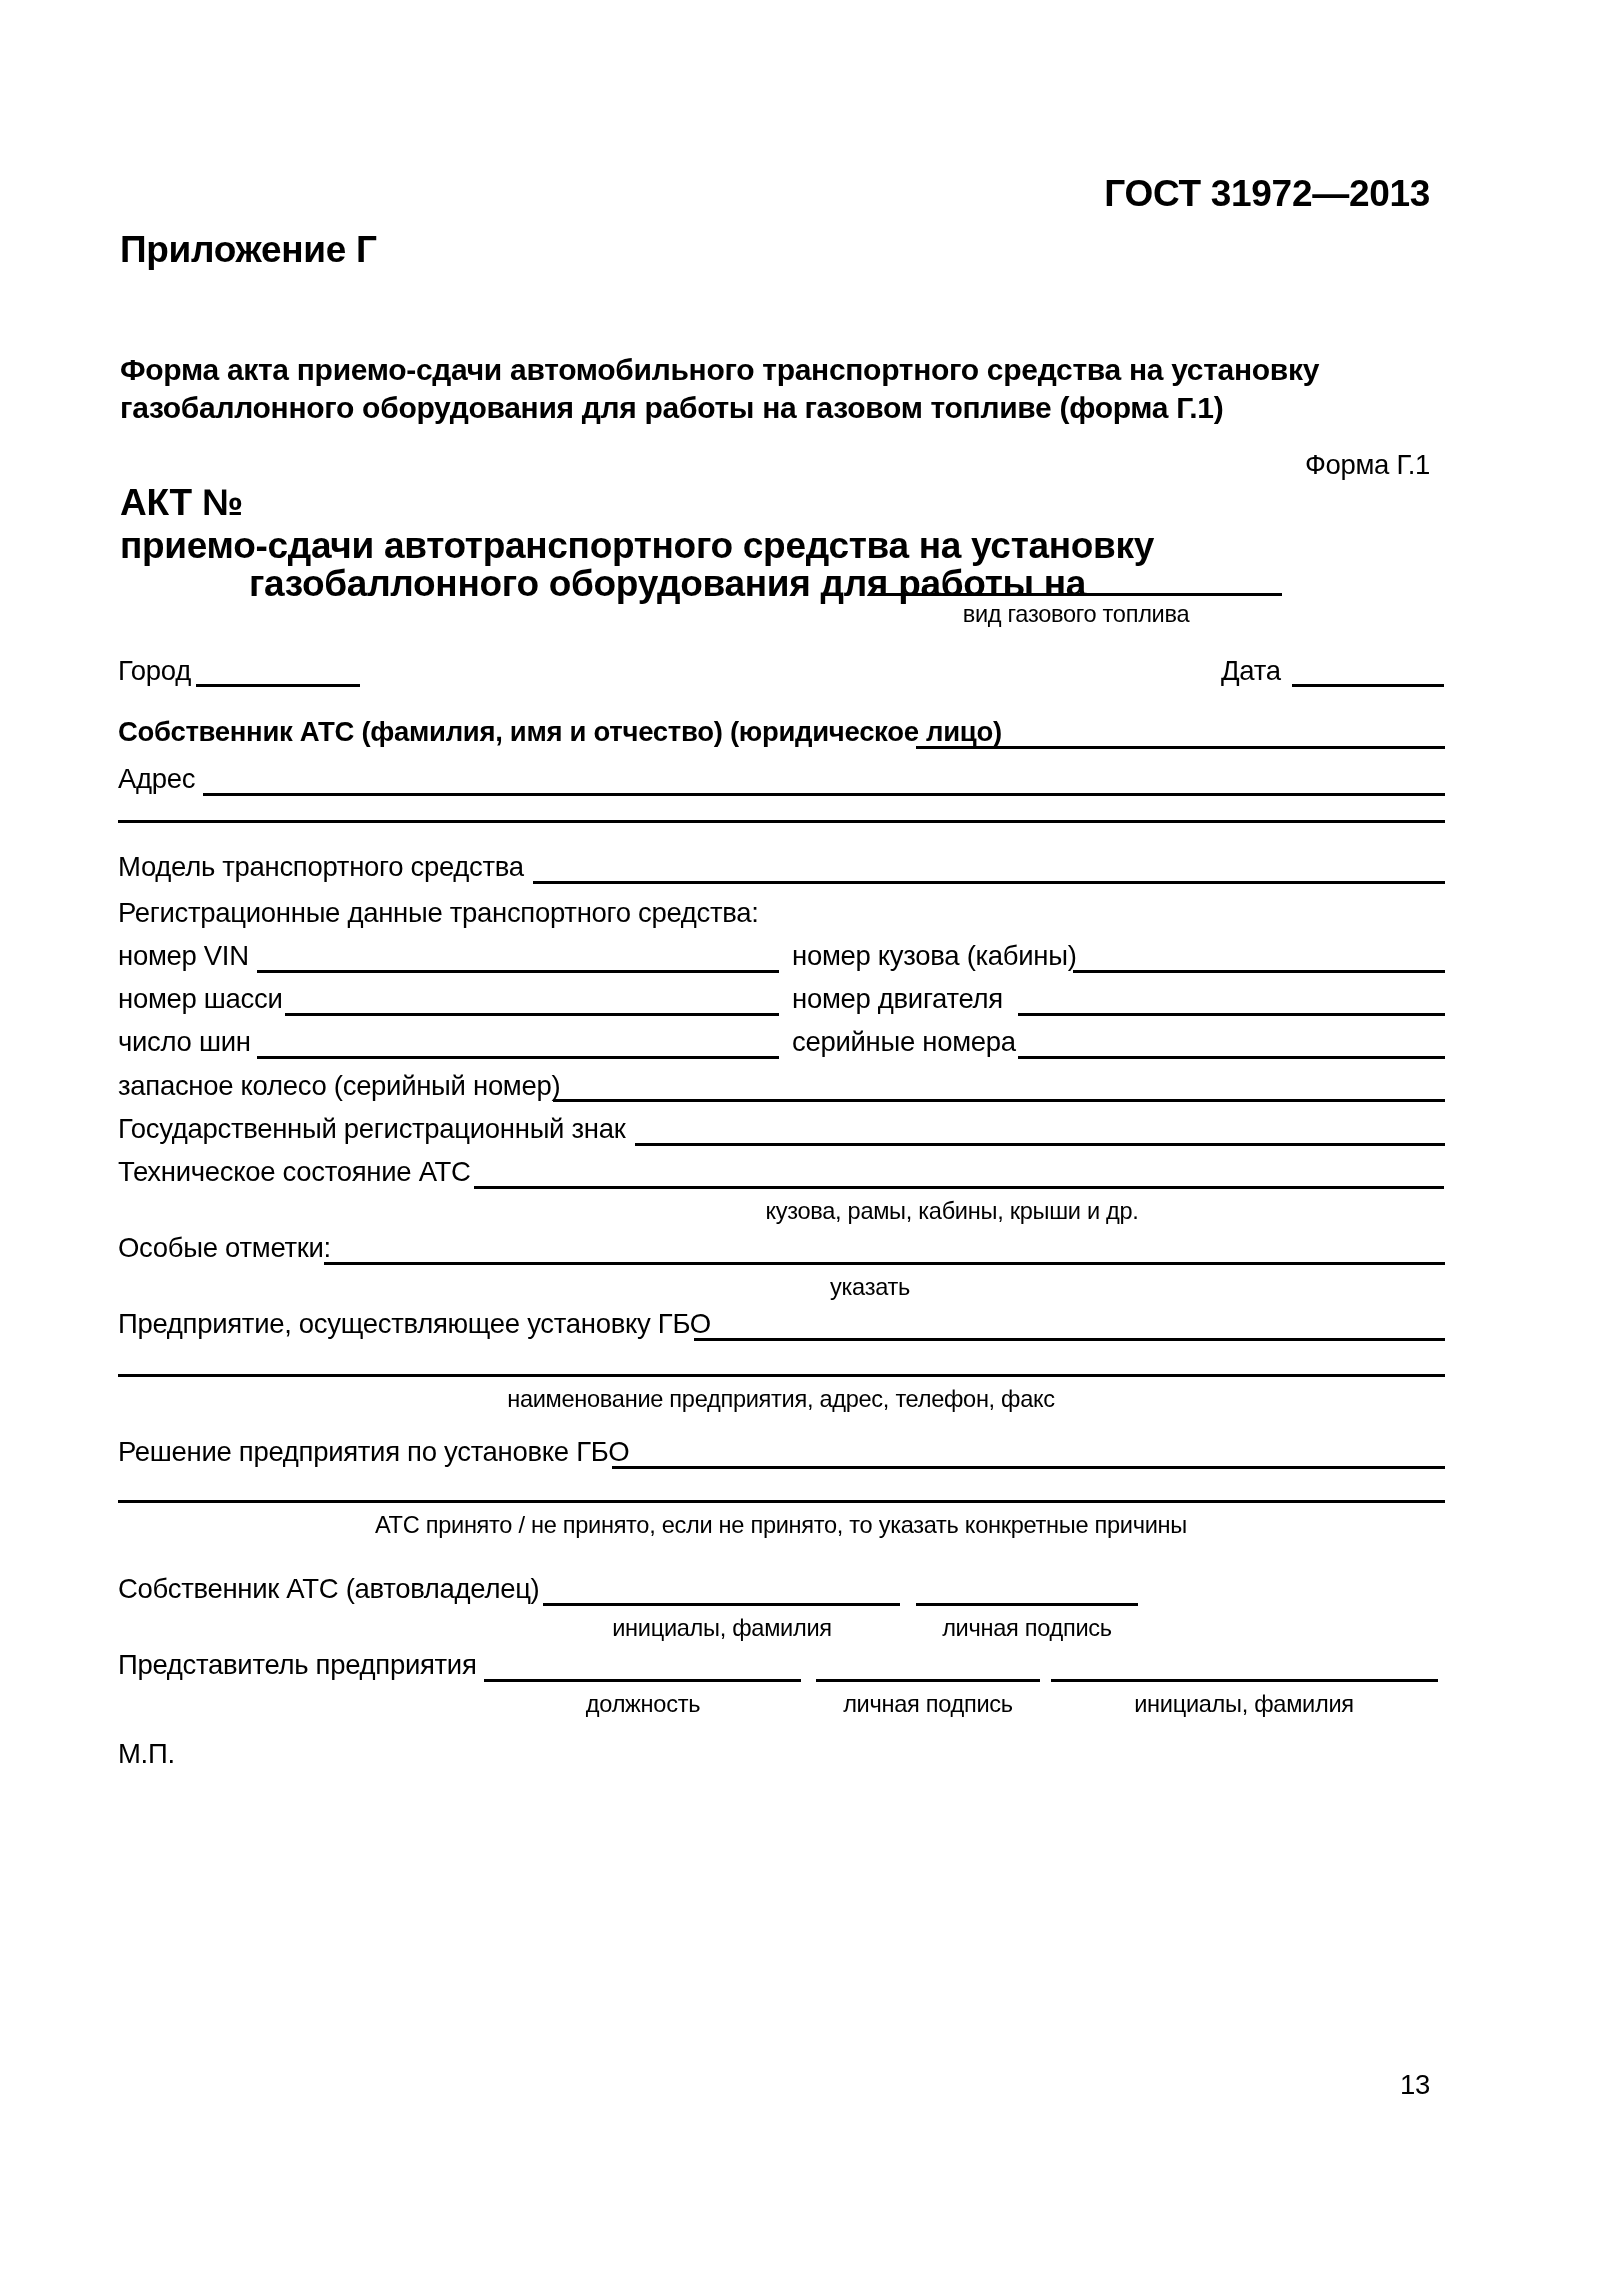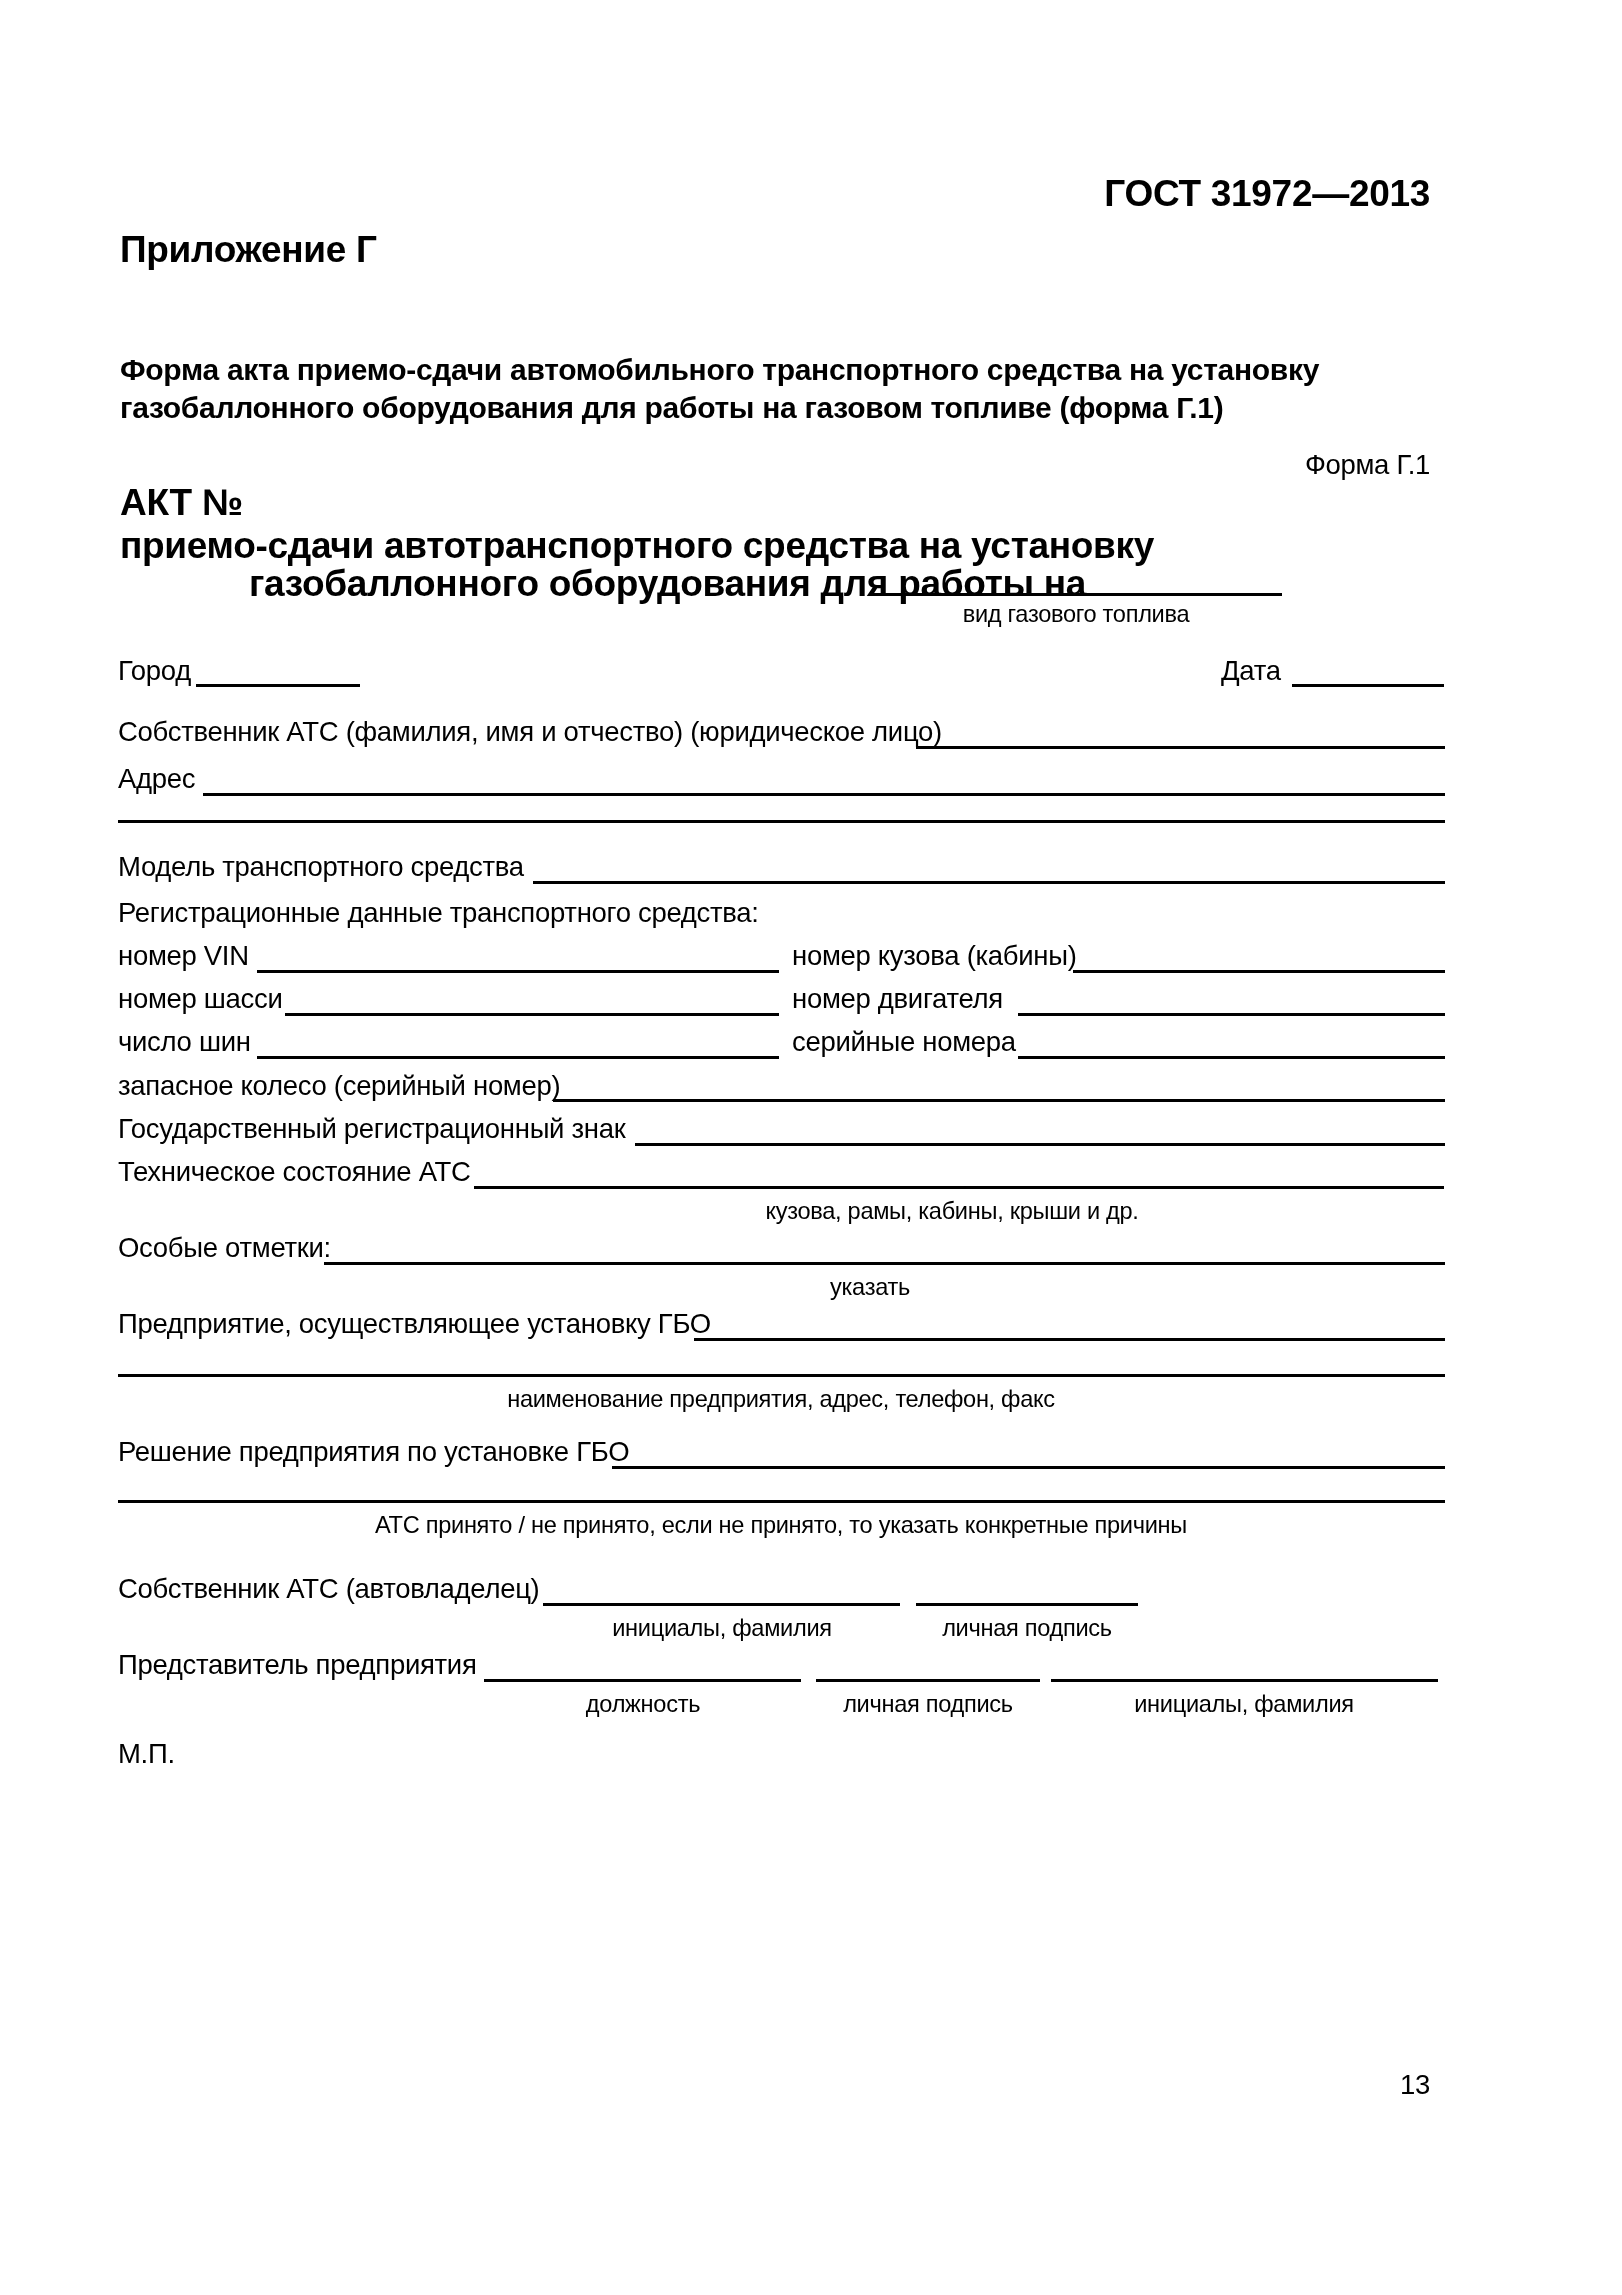--- a/index.html
+++ b/index.html
@@ -35,21 +35,21 @@
   <div class="b44 center" style="top:526px;">приемо-сдачи автотранспортного средства на установку</div>
   <div class="b44" style="left:249px;top:564px;">газобаллонного оборудования для работы на</div>
   <div class="line" style="left:870px;width:412px;top:593px;"></div>
   <div class="cap" style="left:1076px;top:602px;">вид газового топлива</div>
 
   <div class="t" style="left:118px;top:656px;">Город</div>
   <div class="line" style="left:196px;width:164px;top:684px;"></div>
   <div class="t" style="left:1221px;top:656px;">Дата</div>
   <div class="line" style="left:1292px;width:152px;top:684px;"></div>
 
-  <div class="t" style="left:118px;top:717px;">Собственник АТС (фамилия, имя и отчество) (юридическое лицо)</div>
+  <div class="t" style="left:118px;top:717px;font-weight:bold;">Собственник АТС (фамилия, имя и отчество) (юридическое лицо)</div>
   <div class="line" style="left:916px;width:529px;top:746px;"></div>
 
   <div class="t" style="left:118px;top:764px;">Адрес</div>
   <div class="line" style="left:203px;width:1242px;top:793px;"></div>
   <div class="line" style="left:118px;width:1327px;top:820px;"></div>
 
   <div class="t" style="left:118px;top:852px;">Модель транспортного средства</div>
   <div class="line" style="left:533px;width:912px;top:881px;"></div>
 
   <div class="t" style="left:118px;top:898px;">Регистрационные данные транспортного средства:</div>

